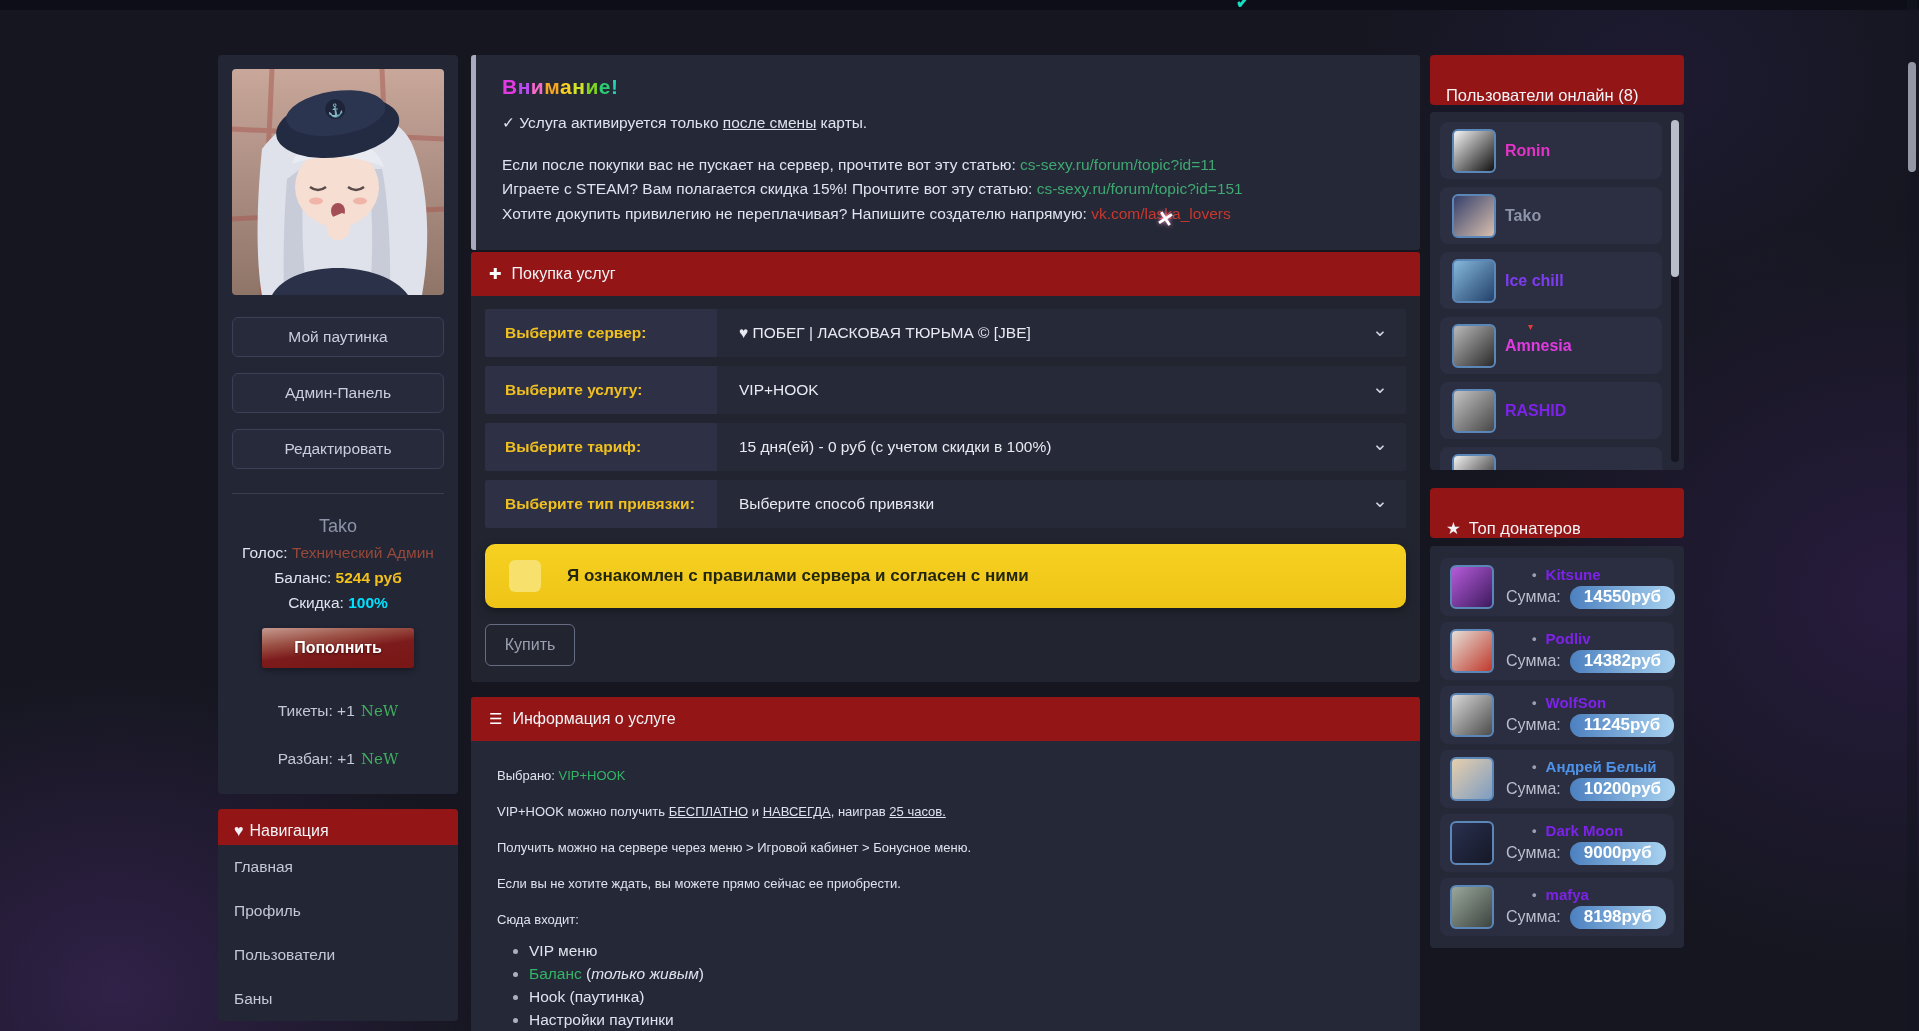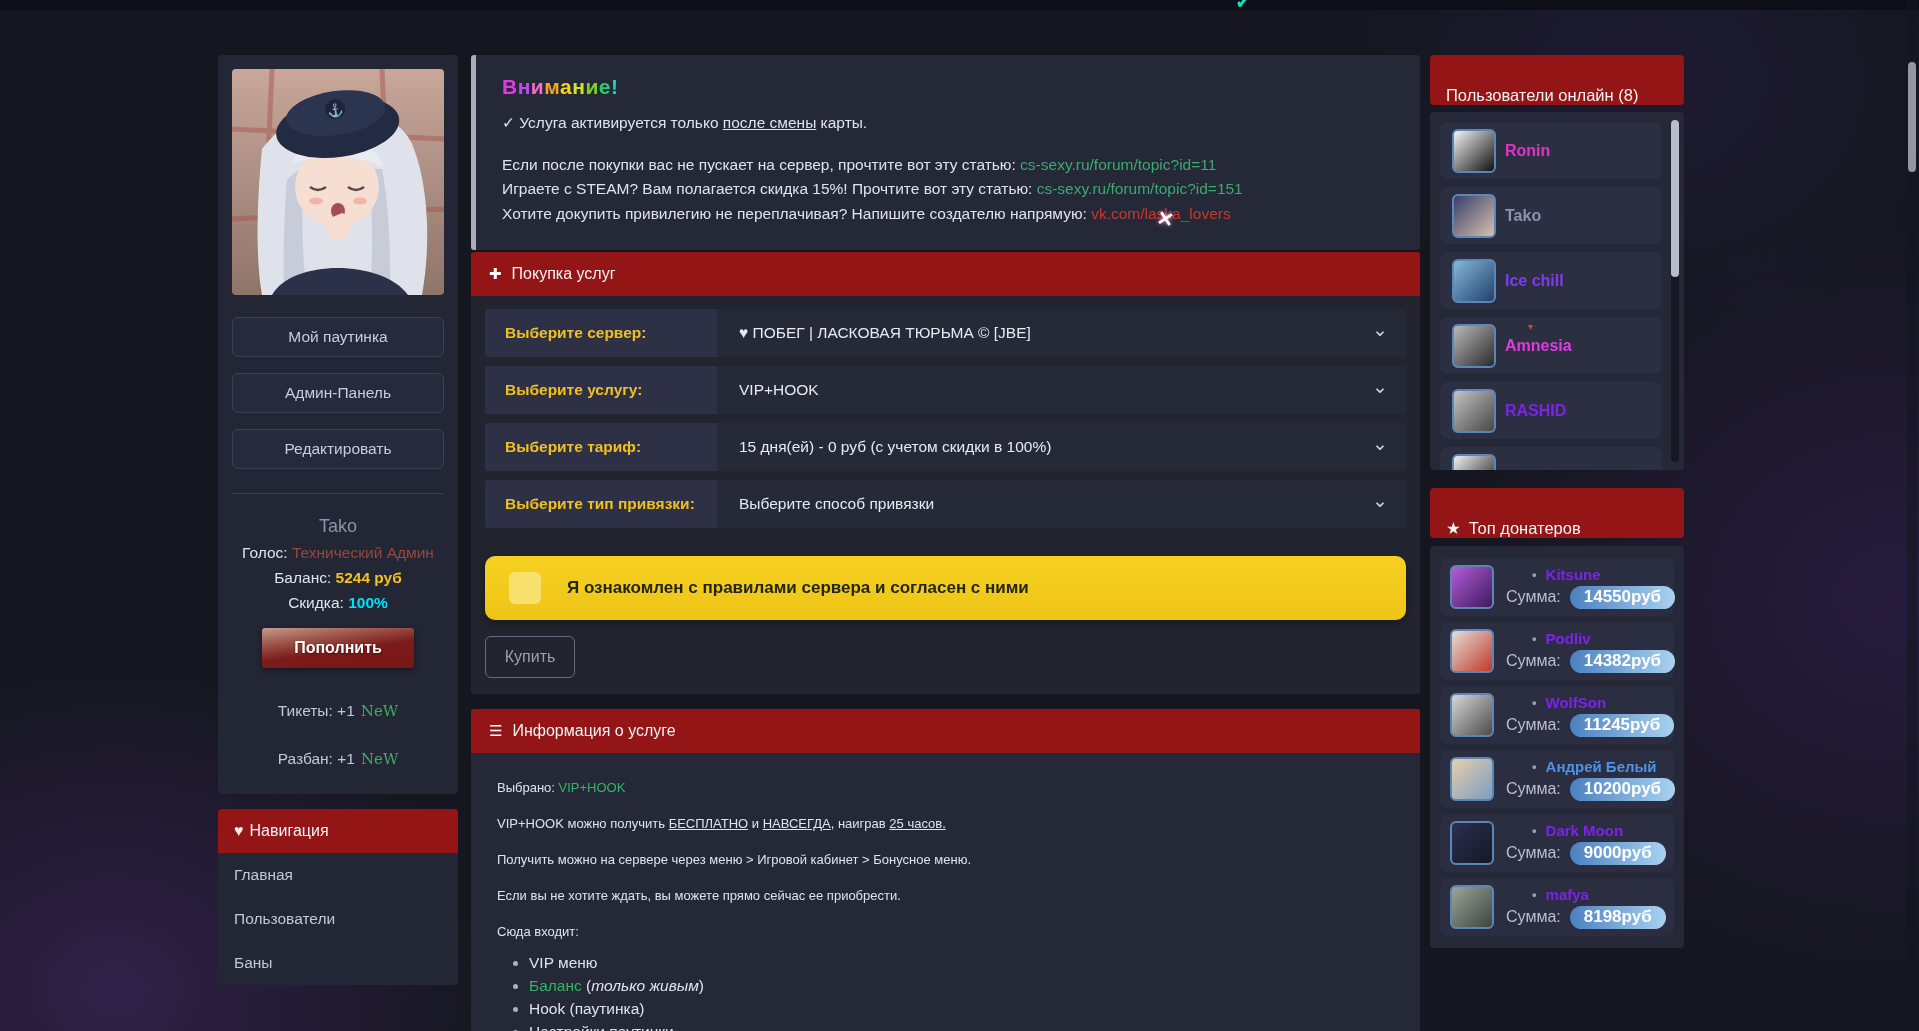--- a/index.html
+++ b/index.html
@@ -33,21 +33,21 @@
   .username { text-align:center; color:#8d93a8; font-size:18px; margin-top:22px; }
   .stat { text-align:center; color:#dfe3ee; font-size:15.5px; margin-top:7px; }
   .stat b { font-weight:bold; }
   .topup { display:block; width:152px; height:40px; margin:16px auto 0; border:none; border-radius:3px; color:#fff; font-weight:bold; font-size:16px; text-align:center; line-height:40px; cursor:pointer;
     background:linear-gradient(172deg,#c69a90 0%,#9c5246 30%,#7c1b1b 55%,#791616 100%); box-shadow:0 2px 6px rgba(0,0,0,.4); text-shadow:0 1px 2px rgba(0,0,0,.5); }
   .ticket-line { text-align:center; color:#c3c8d6; font-size:15.5px; margin-top:34px; }
   .ticket-line.second { margin-top:30px; }
   .badge-new { font-family:"DejaVu Serif", serif; font-size:15px; margin-left:6px; }
 
   .nav-card { margin-top:15px; border-radius:4px; overflow:hidden; background:#232635; }
-  .nav-header { background:#931515; color:#f2f3f7; height:44px; line-height:44px; padding:0 16px; font-size:16px; }
+  .nav-header { background:#931515; color:#f2f3f7; height:36px; line-height:44px; padding:0 16px; font-size:16px; }
   .nav-header .heart { margin-right:6px; }
   .nav-item { height:44px; line-height:44px; padding:0 16px; color:#c3c8d6; font-size:15.5px; cursor:pointer; }
 
   
   .col-main { position:absolute; left:471px; top:55px; width:949px; }
   .warning-card { background:#252837; border-left:5px solid #a7abbd; border-radius:3px; padding:20px 26px 22px; min-height:195px; }
   .warning-title { font-size:21px; font-weight:bold; letter-spacing:.5px; }
   .warning-line { color:#dfe3ee; font-size:15.5px; margin-top:15px; }
   .seg { white-space:pre-wrap; }
   .seg.u { text-decoration:underline; }
@@ -58,21 +58,21 @@
 
   .section-header { background:#931515; color:#f2f3f7; height:44px; padding:0 18px; font-size:16px; border-radius:3px 3px 0 0; display:flex; align-items:center; gap:10px; }
   .section-header .hicon { font-size:15px; color:#fff; }
   .purchase-card { margin-top:2px; background:#22242f; border-radius:3px; padding-bottom:16px; }
   .select-row { display:flex; height:48px; margin:9px 14px 0; cursor:pointer; }
   .select-row.first { margin-top:13px; }
   .select-label { width:232px; background:#2e3145; color:#f0c020; font-weight:bold; font-size:15.5px; display:flex; align-items:center; padding:0 8px 0 20px; border-radius:2px 0 0 2px; }
   .select-value { flex:1; background:#262938; color:#e8eaf2; font-size:15.5px; display:flex; align-items:center; padding:0 18px 0 22px; border-radius:0 2px 2px 0; }
   .select-chevron { margin-left:auto; color:#cfd3e0; font-size:19px; line-height:1; transform:translateY(-4px); }
 
-  .agree-bar { margin:28px 14px 0; height:64px; background:linear-gradient(180deg,#f6d122,#eec417); border-radius:10px; display:flex; align-items:center; padding:0 24px; box-shadow:0 3px 10px rgba(0,0,0,.35); cursor:pointer; }
+  .agree-bar { margin:16px 14px 0; height:64px; background:linear-gradient(180deg,#f6d122,#eec417); border-radius:10px; display:flex; align-items:center; padding:0 24px; box-shadow:0 3px 10px rgba(0,0,0,.35); cursor:pointer; }
   .agree-check { width:32px; height:32px; background:#f7e06b; border-radius:6px; flex:none; }
   .agree-text { margin-left:26px; color:#23260f; font-size:17px; font-weight:bold; }
 
   .buy-btn { margin:16px 0 0 14px; width:90px; height:42px; background:transparent; border:1px solid #666c82; border-radius:6px; color:#9aa0b2; font-size:16px; cursor:pointer; }
 
   .info-card { margin-top:15px; background:#252837; border-radius:3px; padding-bottom:40px; }
   .info-body { padding:8px 26px 0; }
   .info-p { color:#dfe3ee; font-size:13px; margin-top:17px; line-height:19px; }
   .bullets { margin:12px 0 0; padding-left:32px; color:#dfe3ee; font-size:15.5px; }
   .bullets li { margin-top:4px; line-height:19px; }
@@ -157,20 +157,21 @@
 
     <button class="topup">Пополнить</button>
 
     <div class="ticket-line"><span>Тикеты: +1</span><span class="badge-new" style="color: rgb(63, 174, 95);">NeW</span></div>
     <div class="ticket-line second"><span>Разбан: +1</span><span class="badge-new" style="color: rgb(63, 174, 95);">NeW</span></div>
   </div>
 
   <div class="nav-card">
     <div class="nav-header"><span class="heart">♥</span><span>Навигация</span></div>
     <div class="nav-item">Главная</div>
+    <div class="nav-item">Профиль</div>
     <div class="nav-item">Пользователи</div>
     <div class="nav-item">Баны</div>
   </div>
 </div>
 
 <div class="col-main" style="position:absolute;">
   <div class="warning-card">
     <div class="warning-title">
       <span style="color: rgb(226, 58, 226);">В</span><span style="color: rgb(184, 76, 240);">н</span><span style="color: rgb(244, 107, 200);">и</span><span style="color: rgb(245, 166, 35);">м</span><span style="color: rgb(247, 210, 30);">а</span><span style="color: rgb(207, 227, 42);">н</span><span style="color: rgb(126, 211, 33);">и</span><span style="color: rgb(46, 204, 113);">е</span><span style="color: rgb(31, 209, 178);">!</span>
     </div>

